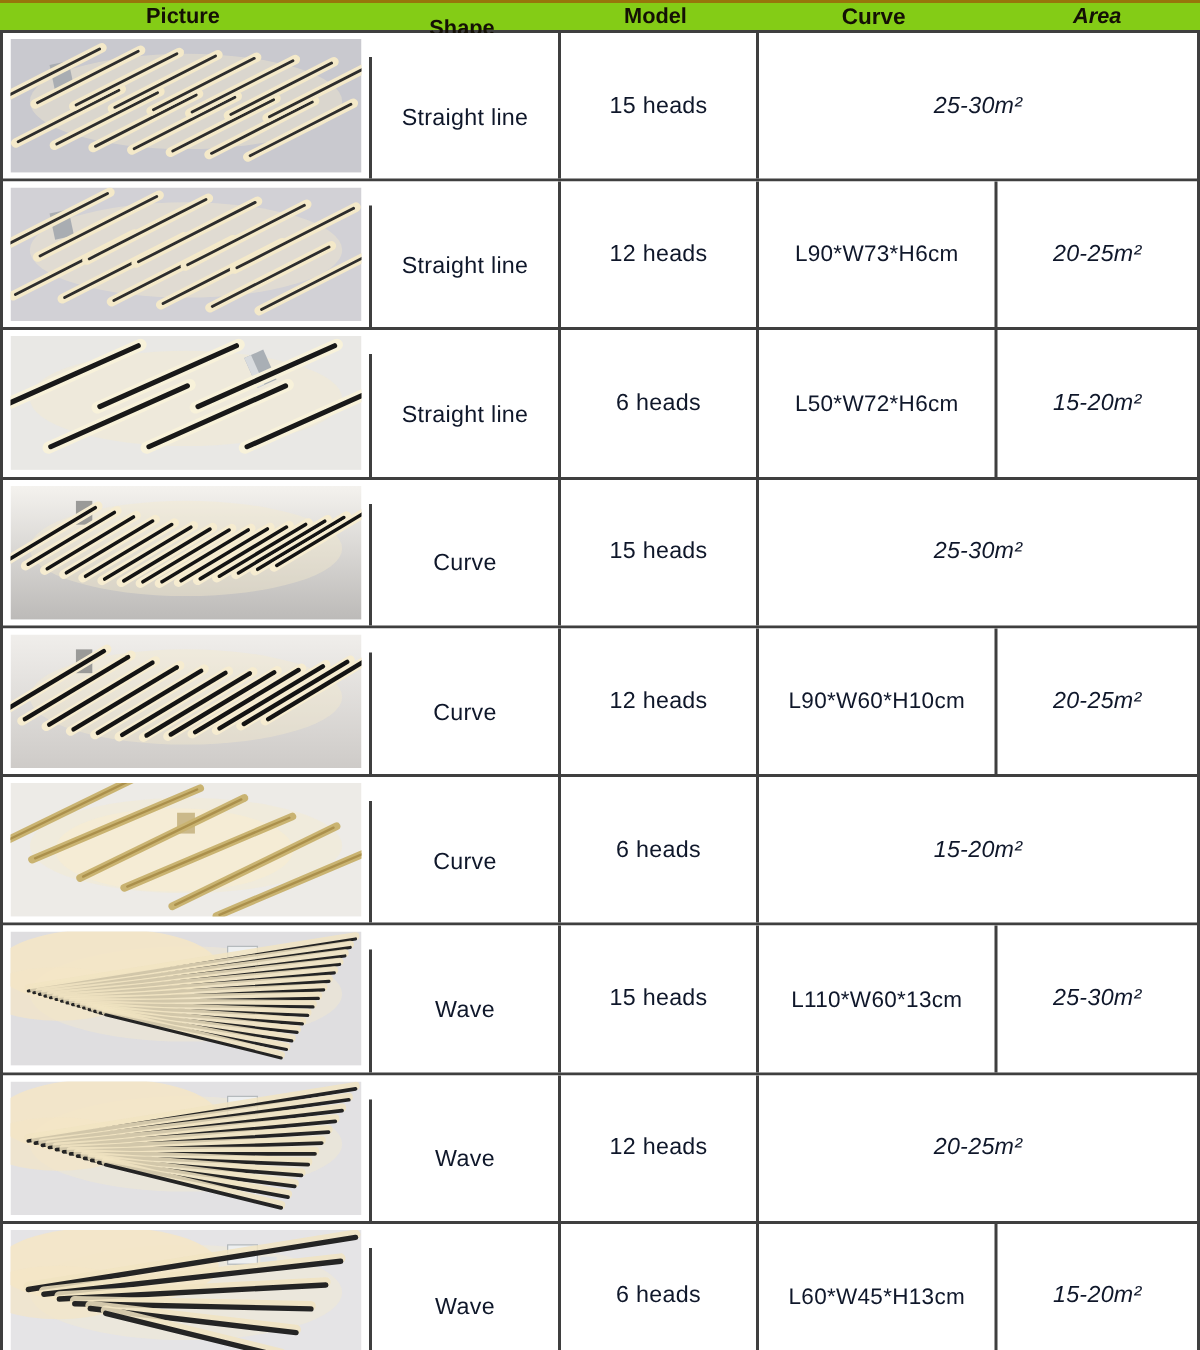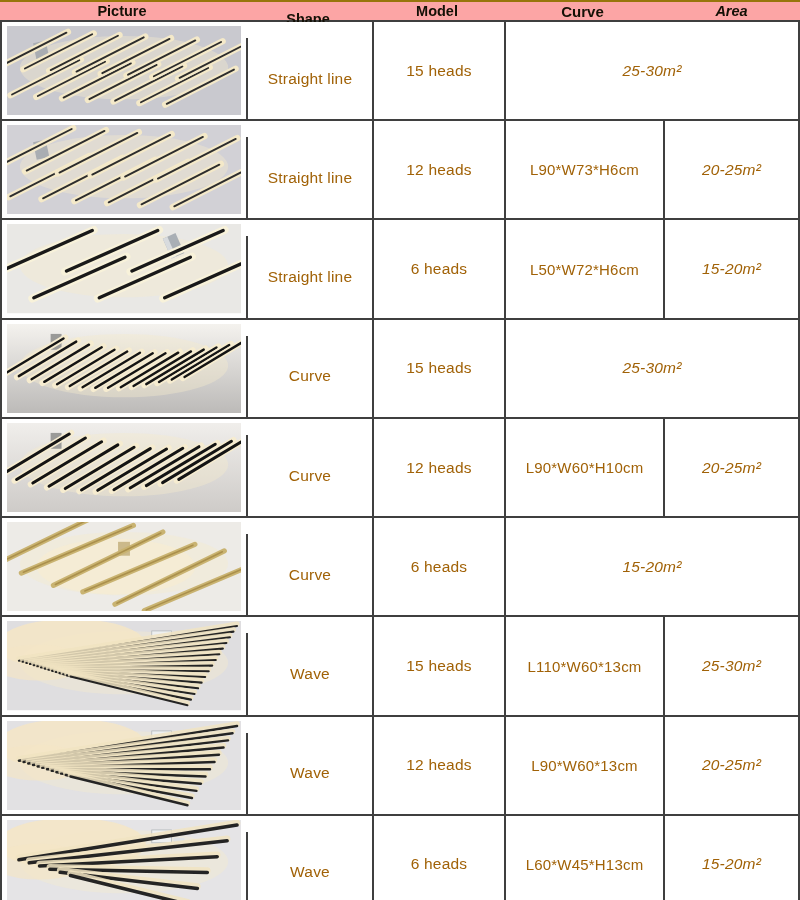--- a/index.html
+++ b/index.html
@@ -5,42 +5,42 @@
   * { box-sizing: border-box; }
   html, body { margin: 0; padding: 0; background: #ffffff; }
   .tbl {
     width: 800px; height: 900px;
     font-family: "Liberation Sans", sans-serif;
     background: #ffffff;
   }
   
   .thead {
     display: flex; height: 22px;
-    background: #fca5a5;
+    background: #84cc16;
     border-top: 2px solid #97750B;
     border-bottom: 2px solid #3F3F3F;
   }
   .th {
     display: flex; align-items: center; justify-content: center;
     font-size: 14.5px; font-weight: bold; color: #141005;
     border-left: 2px solid transparent;
   }
   .th:first-child { border-left: none; }
   
   .rows {
     height: 878px; display: flex; flex-direction: column;
     border-left: 2px solid #3F3F3F;
     border-right: 2px solid #3F3F3F;
     border-bottom: 2px solid #3F3F3F;
   }
   .row { flex: 1; display: flex; border-bottom: 2px solid #3F3F3F; background: #fff; }
   .row:last-child { border-bottom: none; }
   .cell {
     display: flex; align-items: center; justify-content: center;
-    font-size: 15.5px; color: #a16207; letter-spacing: .2px;
+    font-size: 15.5px; color: #0f172a; letter-spacing: .2px;
     border-left: 2px solid #3F3F3F;
     text-align: center; overflow: hidden; white-space: nowrap;
   }
   .cell:first-child { border-left: none; }
   .c-pic   { width: 244px; padding: 4px 5px; }
   .c-shape { width: 126px; margin-top: 16px; }
   .c-model { width: 132px; }
   .c-size  { width: 159px; font-size: 15px; }
   .c-area  { flex: 1; font-style: italic; }
   .photo { width: 100%; height: 100%; display: block; }
@@ -497,21 +497,20 @@
             <line x1="54.54545454545455" y1="51.09090909090909" x2="191.0909090909091" y2="68.45454545454545" stroke="#F1E4C2" stroke-width="5.5" stroke-linecap="round" opacity="0.85"></line>
             <line x1="54.54545454545455" y1="53.09090909090909" x2="191.0909090909091" y2="70.45454545454545" stroke="#242424" stroke-width="2.5" stroke-linecap="round"></line>
             <line x1="59.27272727272727" y1="52.54545454545455" x2="186.54545454545456" y2="75.72727272727272" stroke="#F1E4C2" stroke-width="5.5" stroke-linecap="round" opacity="0.85"></line>
             <line x1="59.27272727272727" y1="54.54545454545455" x2="186.54545454545456" y2="77.72727272727272" stroke="#242424" stroke-width="2.5" stroke-linecap="round"></line>
             <line x1="64" y1="54" x2="182" y2="83" stroke="#F1E4C2" stroke-width="5.5" stroke-linecap="round" opacity="0.85"></line>
             <line x1="64" y1="56" x2="182" y2="85" stroke="#242424" stroke-width="2.5" stroke-linecap="round"></line>
           </svg>
       </div>
       <div class="cell c-shape">Wave</div>
       <div class="cell c-model">12 heads</div>
-      <div class="cell c-size">L90*W60*13cm</div>
       <div class="cell c-area">20-25m²</div>
     </div>
 
     <div class="row">
       <div class="cell c-pic">
         <svg class="photo" viewBox="0 0 236 90" preserveAspectRatio="none">
             <rect x="0" y="0" width="236" height="90" fill="#E5E4E6"></rect>
             <ellipse cx="118" cy="42" rx="105" ry="32" fill="#F6EBCD" opacity="0.4"></ellipse>
             <ellipse cx="65" cy="24" rx="75" ry="26" fill="#F4E6C6" opacity="0.9"></ellipse>
             <ellipse cx="32" cy="42" rx="50" ry="18" fill="#F4E6C6" opacity="0.7"></ellipse>

